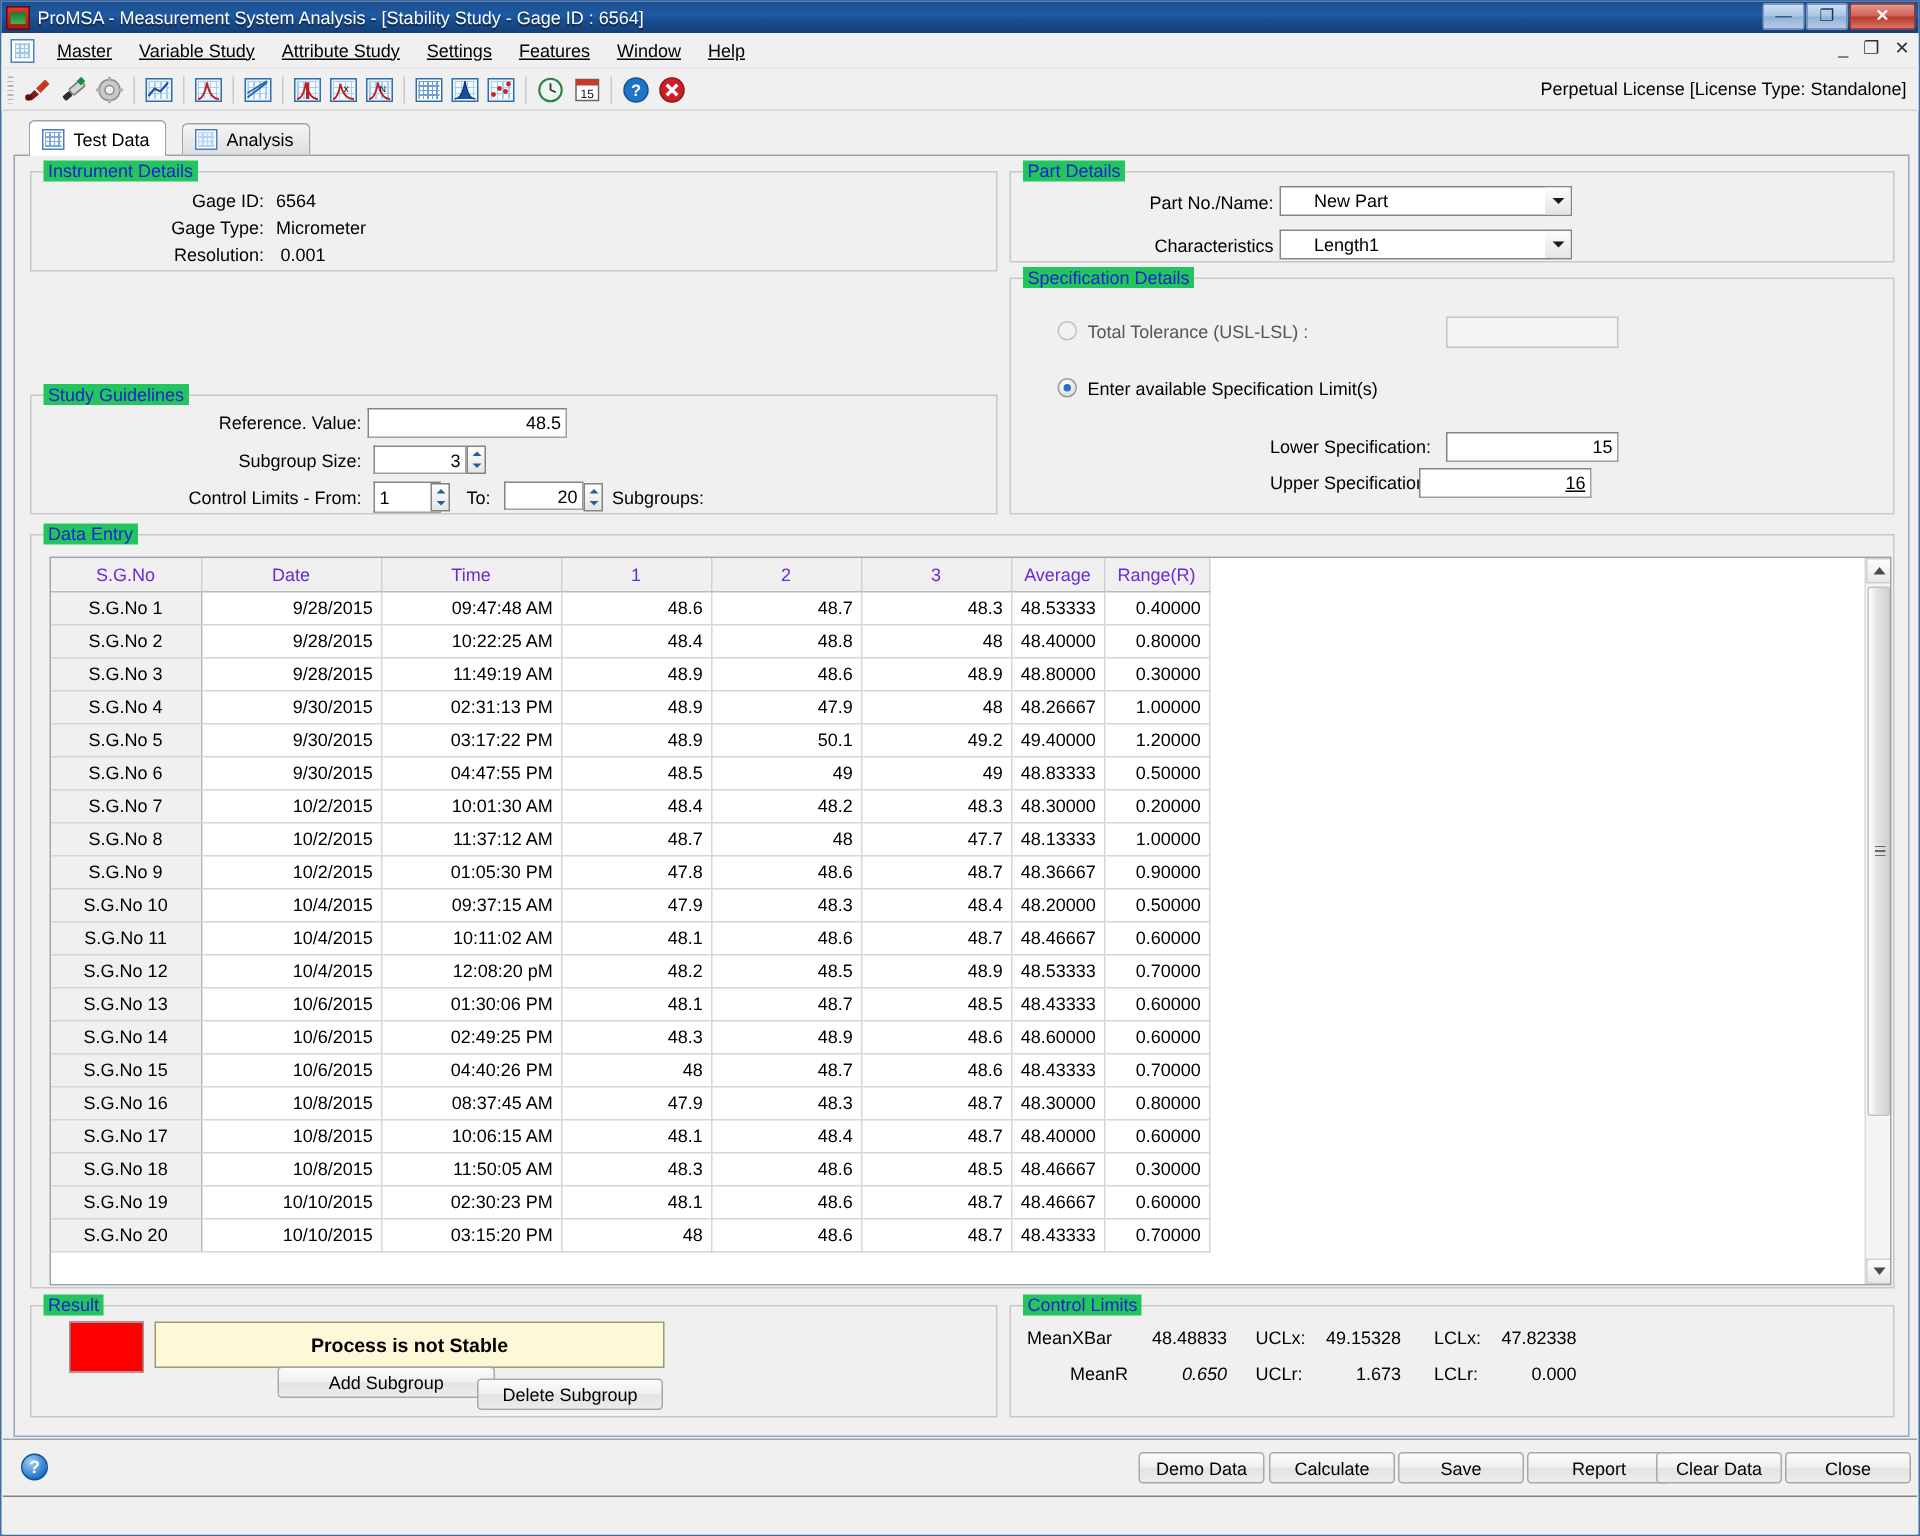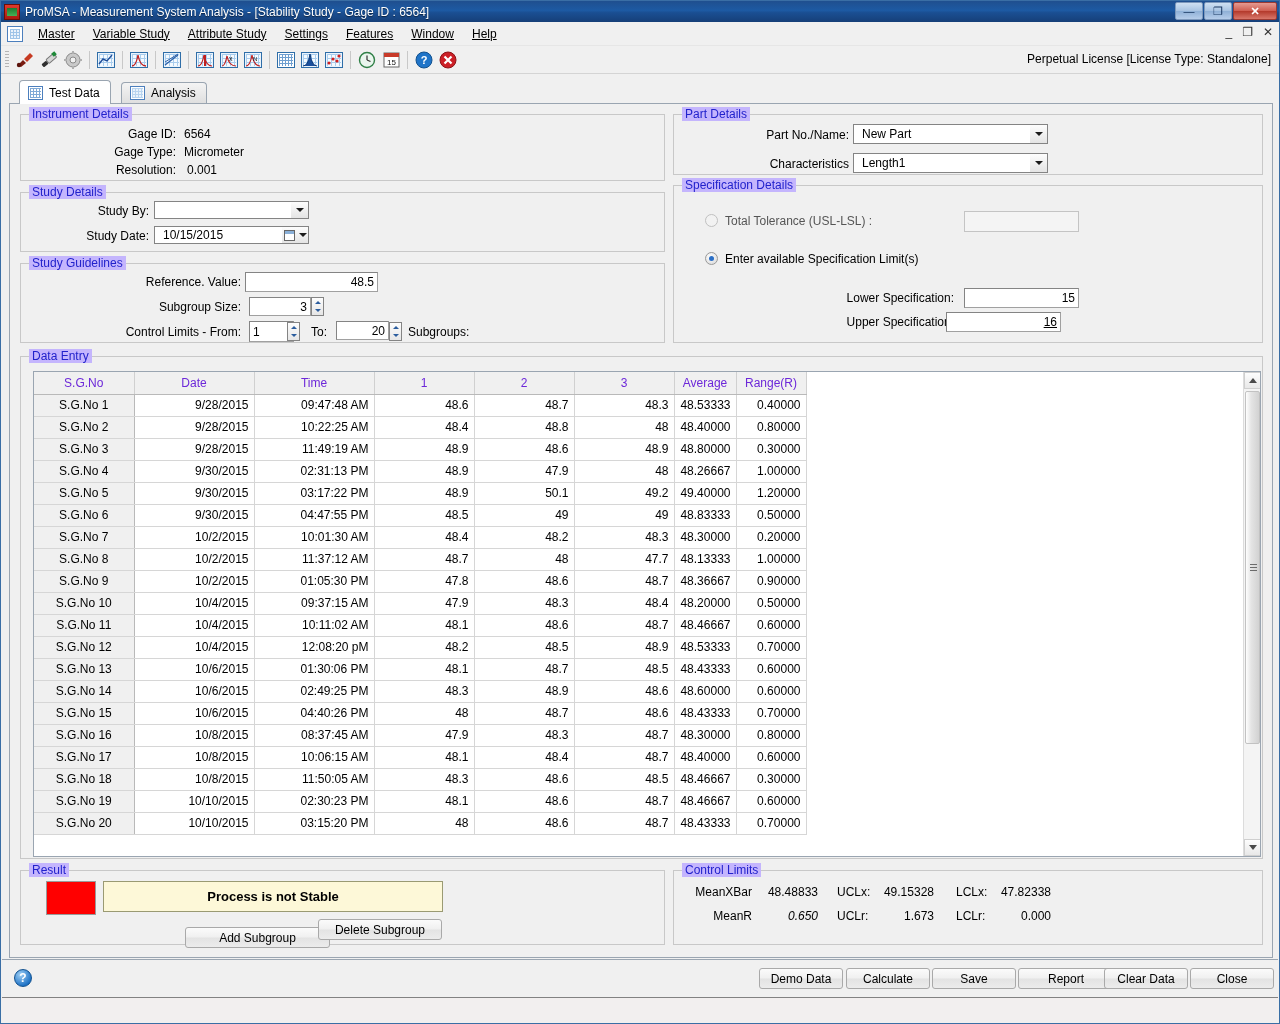--- a/index.html
+++ b/index.html
@@ -109,21 +109,21 @@
     repeating-linear-gradient(to right,#b8d4ef 0 1px,transparent 1px 3px),
     repeating-linear-gradient(to bottom,#b8d4ef 0 1px,transparent 1px 3px), #eaf3fc; }
   
   #page {
     position: absolute; left: 8px; top: 102px; width: 1264px; height: 855px;
     background: #f0f0f0; border: 1px solid #9aa5b1;
   }
   
   .gb { position: absolute; border: 1px solid #c8c8c8; background: transparent; }
   .gb > legend, .gb-title {
-    position: absolute; top: -8px; left: 8px; background: #c4b5fd;
+    position: absolute; top: -8px; left: 8px; background: #22c55e;
     padding: 0 3px; color: #2222cc; font-size: 12px;
     font-family: "Liberation Sans", sans-serif; white-space: nowrap;
   }
   .lbl { position: absolute; font-size: 12px; color: #000; white-space: nowrap;
          font-family: "Liberation Sans", sans-serif; }
   .lbl.r { text-align: right; }
   .val { position: absolute; font-size: 12px; color: #000; white-space: nowrap;
          font-family: "Liberation Sans", sans-serif; }
   
   .txt {
@@ -132,21 +132,21 @@
     font-size: 12px; font-family: "Liberation Sans", sans-serif; color: #000;
     padding: 1px 3px; outline: none;
   }
   .txt.right { text-align: right; }
   .txt.disabled { background: #f4f4f4; border-color: #c4c4c4; }
   .combo {
     position: absolute; background: #ffffff;
     border: 1px solid #848484; display: flex; align-items: center;
     font-size: 12px; font-family: "Liberation Sans", sans-serif;
   }
-  .combo .cval { flex: 1; padding-left: 8px; white-space: nowrap; }
+  .combo .cval { flex: 1; padding-left: 22px; white-space: nowrap; }
   .combo .carrow {
     width: 17px; height: 100%; display: flex; align-items: center; justify-content: center;
     background: linear-gradient(to bottom,#fdfdfd,#e4e4e4);
   }
   .carrow i {
     width: 0; height: 0; border-left: 4px solid transparent; border-right: 4px solid transparent;
     border-top: 4px solid #1b1b1b; display: block;
   }
   .spin {
     position: absolute; width: 13px; display: flex; flex-direction: column;
@@ -417,38 +417,20 @@
     <div class="gb" style="left:10px; top:10px; width:645px; height:67px;">
       <span class="gb-title">Instrument Details</span>
       <span class="lbl r" style="left:40px; top:12px; width:115px;">Gage ID:</span>
       <span class="val" style="left:163px; top:12px;">6564</span>
       <span class="lbl r" style="left:40px; top:30px; width:115px;">Gage Type:</span>
       <span class="val" style="left:163px; top:30px;">Micrometer</span>
       <span class="lbl r" style="left:40px; top:48px; width:115px;">Resolution:</span>
       <span class="val" style="left:166px; top:48px;">0.001</span>
     </div>
 
-    <div class="gb" style="left:10px; top:88px; width:645px; height:60px;">
-      <span class="gb-title">Study Details</span>
-      <span class="lbl r" style="left:10px; top:11px; width:118px;">Study By:</span>
-      <div class="combo" style="left:133px; top:8px; width:155px; height:18px;">
-        <span class="cval"></span>
-        <span class="carrow">
-            <i></i>
-          </span>
-      </div>
-      <span class="lbl r" style="left:10px; top:36px; width:118px;">Study Date:</span>
-      <div class="combo" style="left:133px; top:33px; width:155px; height:18px;">
-        <span class="cval">10/15/2015</span>
-        <span class="carrow" style="width:26px; gap:2px;">
-          <span class="cal-glyph"></span>
-            <i style="margin-left:2px"></i>
-        </span>
-      </div>
-    </div>
 
     <div class="gb" style="left:10px; top:159px; width:645px; height:80px;">
       <span class="gb-title">Study Guidelines</span>
       <span class="lbl r" style="left:60px; top:11px; width:160px;">Reference. Value:</span>
       <input class="txt right" style="left: 224px; top: 8px; width: 133px; height: 20px;" value="48.5">
 
       <span class="lbl r" style="left:60px; top:36px; width:160px;">Subgroup Size:</span>
       <input class="txt right" style="left: 228px; top: 33px; width: 62px; height: 19px;" value="3">
       <div class="spin" style="left:290px; top:33px; height:19px;">
         <div class="up">
@@ -755,27 +737,27 @@
               <i></i>
             </div>
         </div>
       </div>
     </div>
 
     <div class="gb" style="left:10px; top:766px; width:645px; height:75px;">
       <span class="gb-title">Result</span>
       <span class="swatch" style="left: 25px; top: 10px; width: 50px; height: 34px; background: rgb(255, 0, 0);"></span>
       <div class="resultbox" style="left:82px; top:10px; width:340px; height:31px;">Process is not Stable</div>
-      <div class="btn" style="left:164px; top:56px; width:145px; height:21px;">Add Subgroup</div>
+      <div class="btn" style="left:164px; top:40px; width:145px; height:21px;">Add Subgroup</div>
       <div class="btn" style="left:297px; top:48px; width:124px; height:21px;">Delete Subgroup</div>
     </div>
 
     <div class="gb" style="left:663px; top:766px; width:590px; height:75px;">
       <span class="gb-title">Control Limits</span>
-      <span class="lbl r" style="left:0px; top:14px; width:78px;">MeanXBar</span>
+      <span class="lbl r" style="left:0px; top:14px; width:78px;text-align:center;">MeanXBar</span>
       <span class="lbl r" style="left:82px; top:14px; width:62px;">48.48833</span>
       <span class="lbl" style="left:163px; top:14px;">UCLx:</span>
       <span class="lbl r" style="left:198px; top:14px; width:62px;">49.15328</span>
       <span class="lbl" style="left:282px; top:14px;">LCLx:</span>
       <span class="lbl r" style="left:315px; top:14px; width:62px;">47.82338</span>
 
       <span class="lbl r" style="left:0px; top:38px; width:78px;">MeanR</span>
       <span class="lbl r" style="left:82px; top:38px; width:62px;font-style:italic;">0.650</span>
       <span class="lbl" style="left:163px; top:38px;">UCLr:</span>
       <span class="lbl r" style="left:198px; top:38px; width:62px;">1.673</span>

